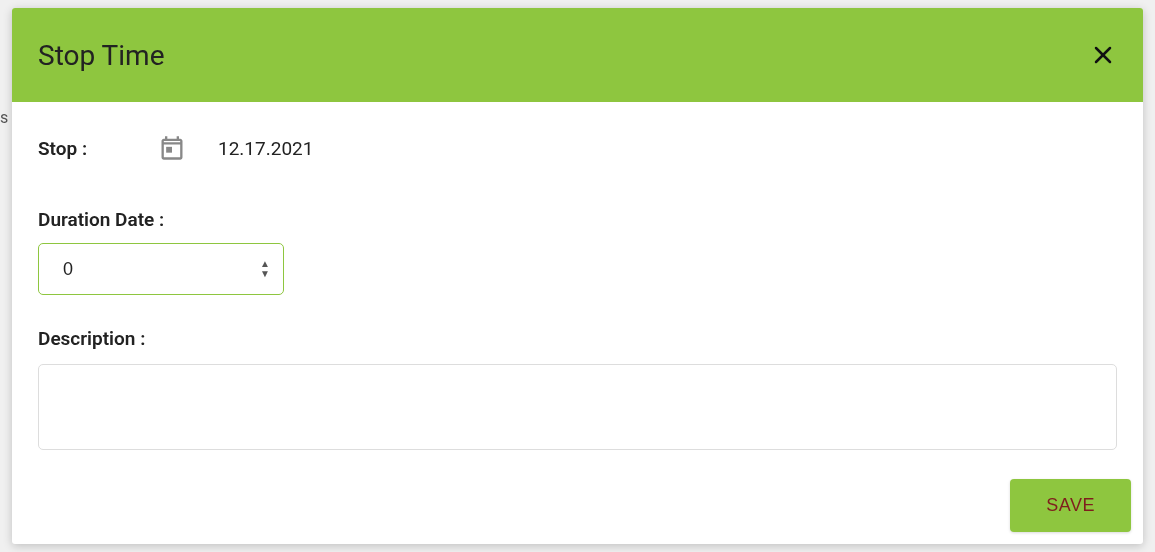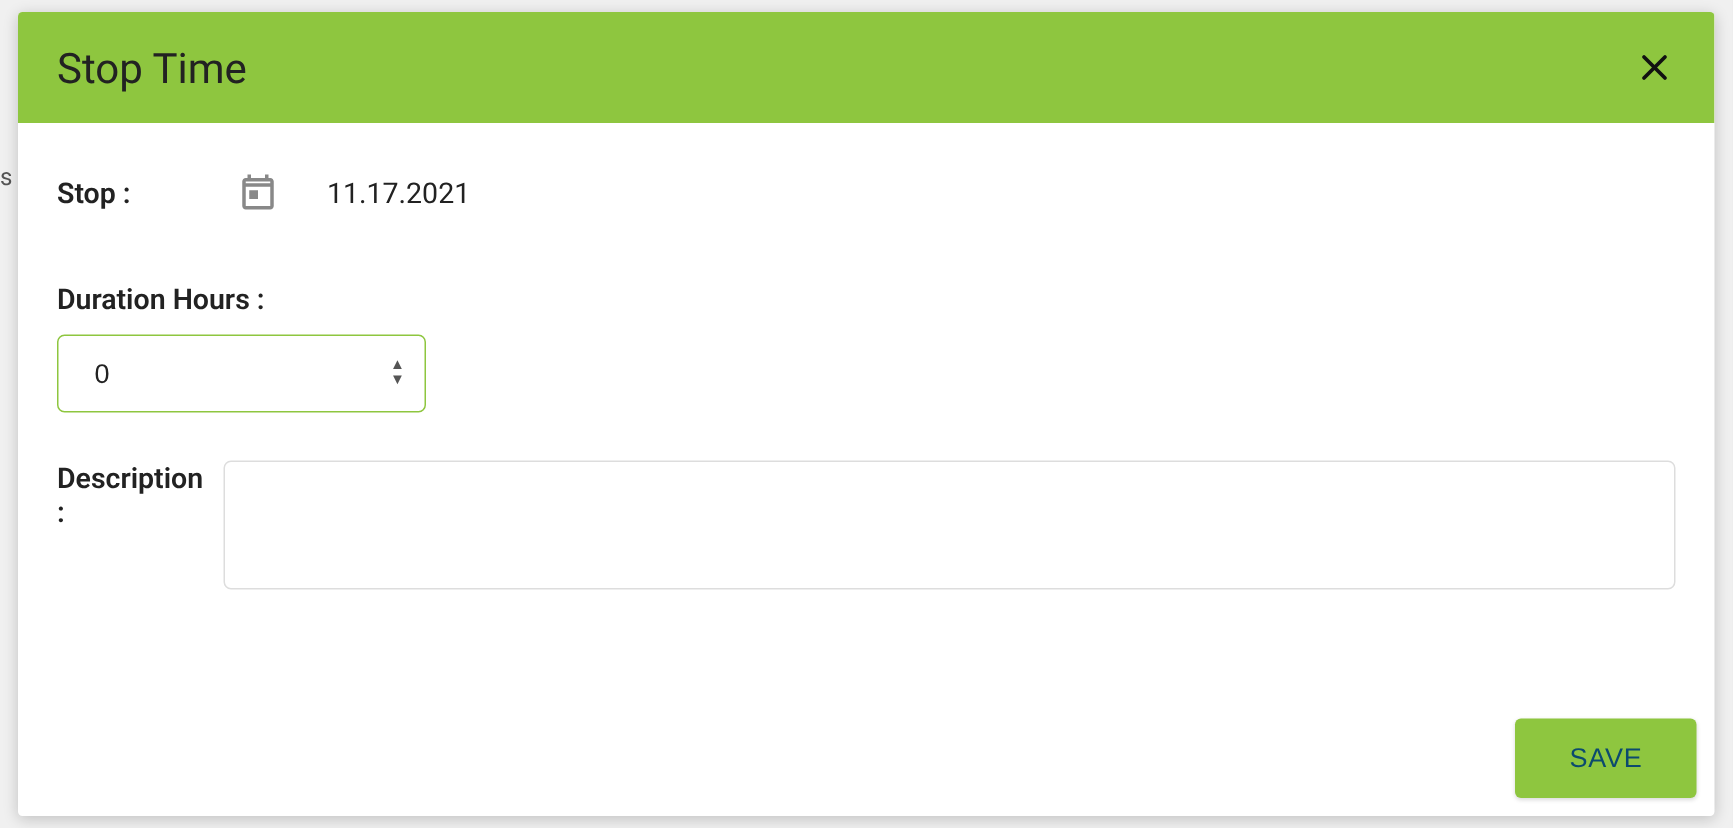--- a/index.html
+++ b/index.html
@@ -35,21 +35,21 @@
       bottom: 8px;
       background: #fff;
       border-radius: 3px;
       box-shadow: 0 2px 10px rgba(0,0,0,0.2);
       display: flex;
       flex-direction: column;
       overflow: hidden;
     }
     .modal-header {
       background: #8ec63f;
-      height: 74px;
+      height: 94px;
       display: flex;
       align-items: center;
       justify-content: space-between;
       padding: 0 24px 0 26px;
     }
     .modal-title {
       font-size: 28px;
       font-weight: 400;
       color: #222;
     }
@@ -148,21 +148,21 @@
       align-items: center;
       justify-content: center;
       cursor: pointer;
       color: #555;
       font-size: 10px;
       line-height: 1;
       user-select: none;
     }
     .row-desc {
       display: flex;
-      flex-direction: row;
+      flex-direction: column;
       gap: 14px;
     }
     .desc-input {
       width: 100%;
       height: 86px;
       border: 1px solid #ddd;
       border-radius: 5px;
       padding: 12px 16px;
       font-size: 16px;
       font-family: inherit;
@@ -171,21 +171,21 @@
     }
     .modal-footer {
       display: flex;
       justify-content: flex-end;
       padding: 0 12px 12px 12px;
     }
     .save-btn {
       background: #8ec63f;
       border: none;
       border-radius: 4px;
-      color: #0c4a6e;
+      color: #7f1d1d;
       font-size: 18px;
       font-weight: 500;
       letter-spacing: 0.5px;
       padding: 16px 36px;
       cursor: pointer;
       box-shadow: 0 1px 3px rgba(0,0,0,0.15);
     }
   </style>
 </head>
 <body>
@@ -206,26 +206,26 @@
   </div>
 
   <div class="modal-body">
 
     <div class="row-date">
       <div class="label-date">Stop :</div>
       <svg class="cal-icon" viewBox="0 0 24 24" fill="currentColor">
         <path d="M19 4h-1V2h-2v2H8V2H6v2H5c-1.1 0-2 .9-2 2v14c0 1.1.9 2 2 2h14c1.1 0 2-.9 2-2V6c0-1.1-.9-2-2-2zm0 16H5V9h14v11zM5 7V6h14v1H5z"></path>
         <rect x="7" y="11" width="5" height="5"></rect>
       </svg>
-      <div class="date-value">11.17.2021</div>
+      <div class="date-value">12.17.2021</div>
     </div>
 
     <div class="row-duration">
       <div class="field-group">
-        <div class="field-label">Duration Hours :</div>
+        <div class="field-label">Duration Date :</div>
         <div class="num-input-wrap">
           <input type="text" class="num-input focused" value="0" style="">
           <div class="spinner">
             <div class="spinner-btn">▲</div>
             <div class="spinner-btn">▼</div>
           </div>
         </div>
       </div>
 
     </div>

